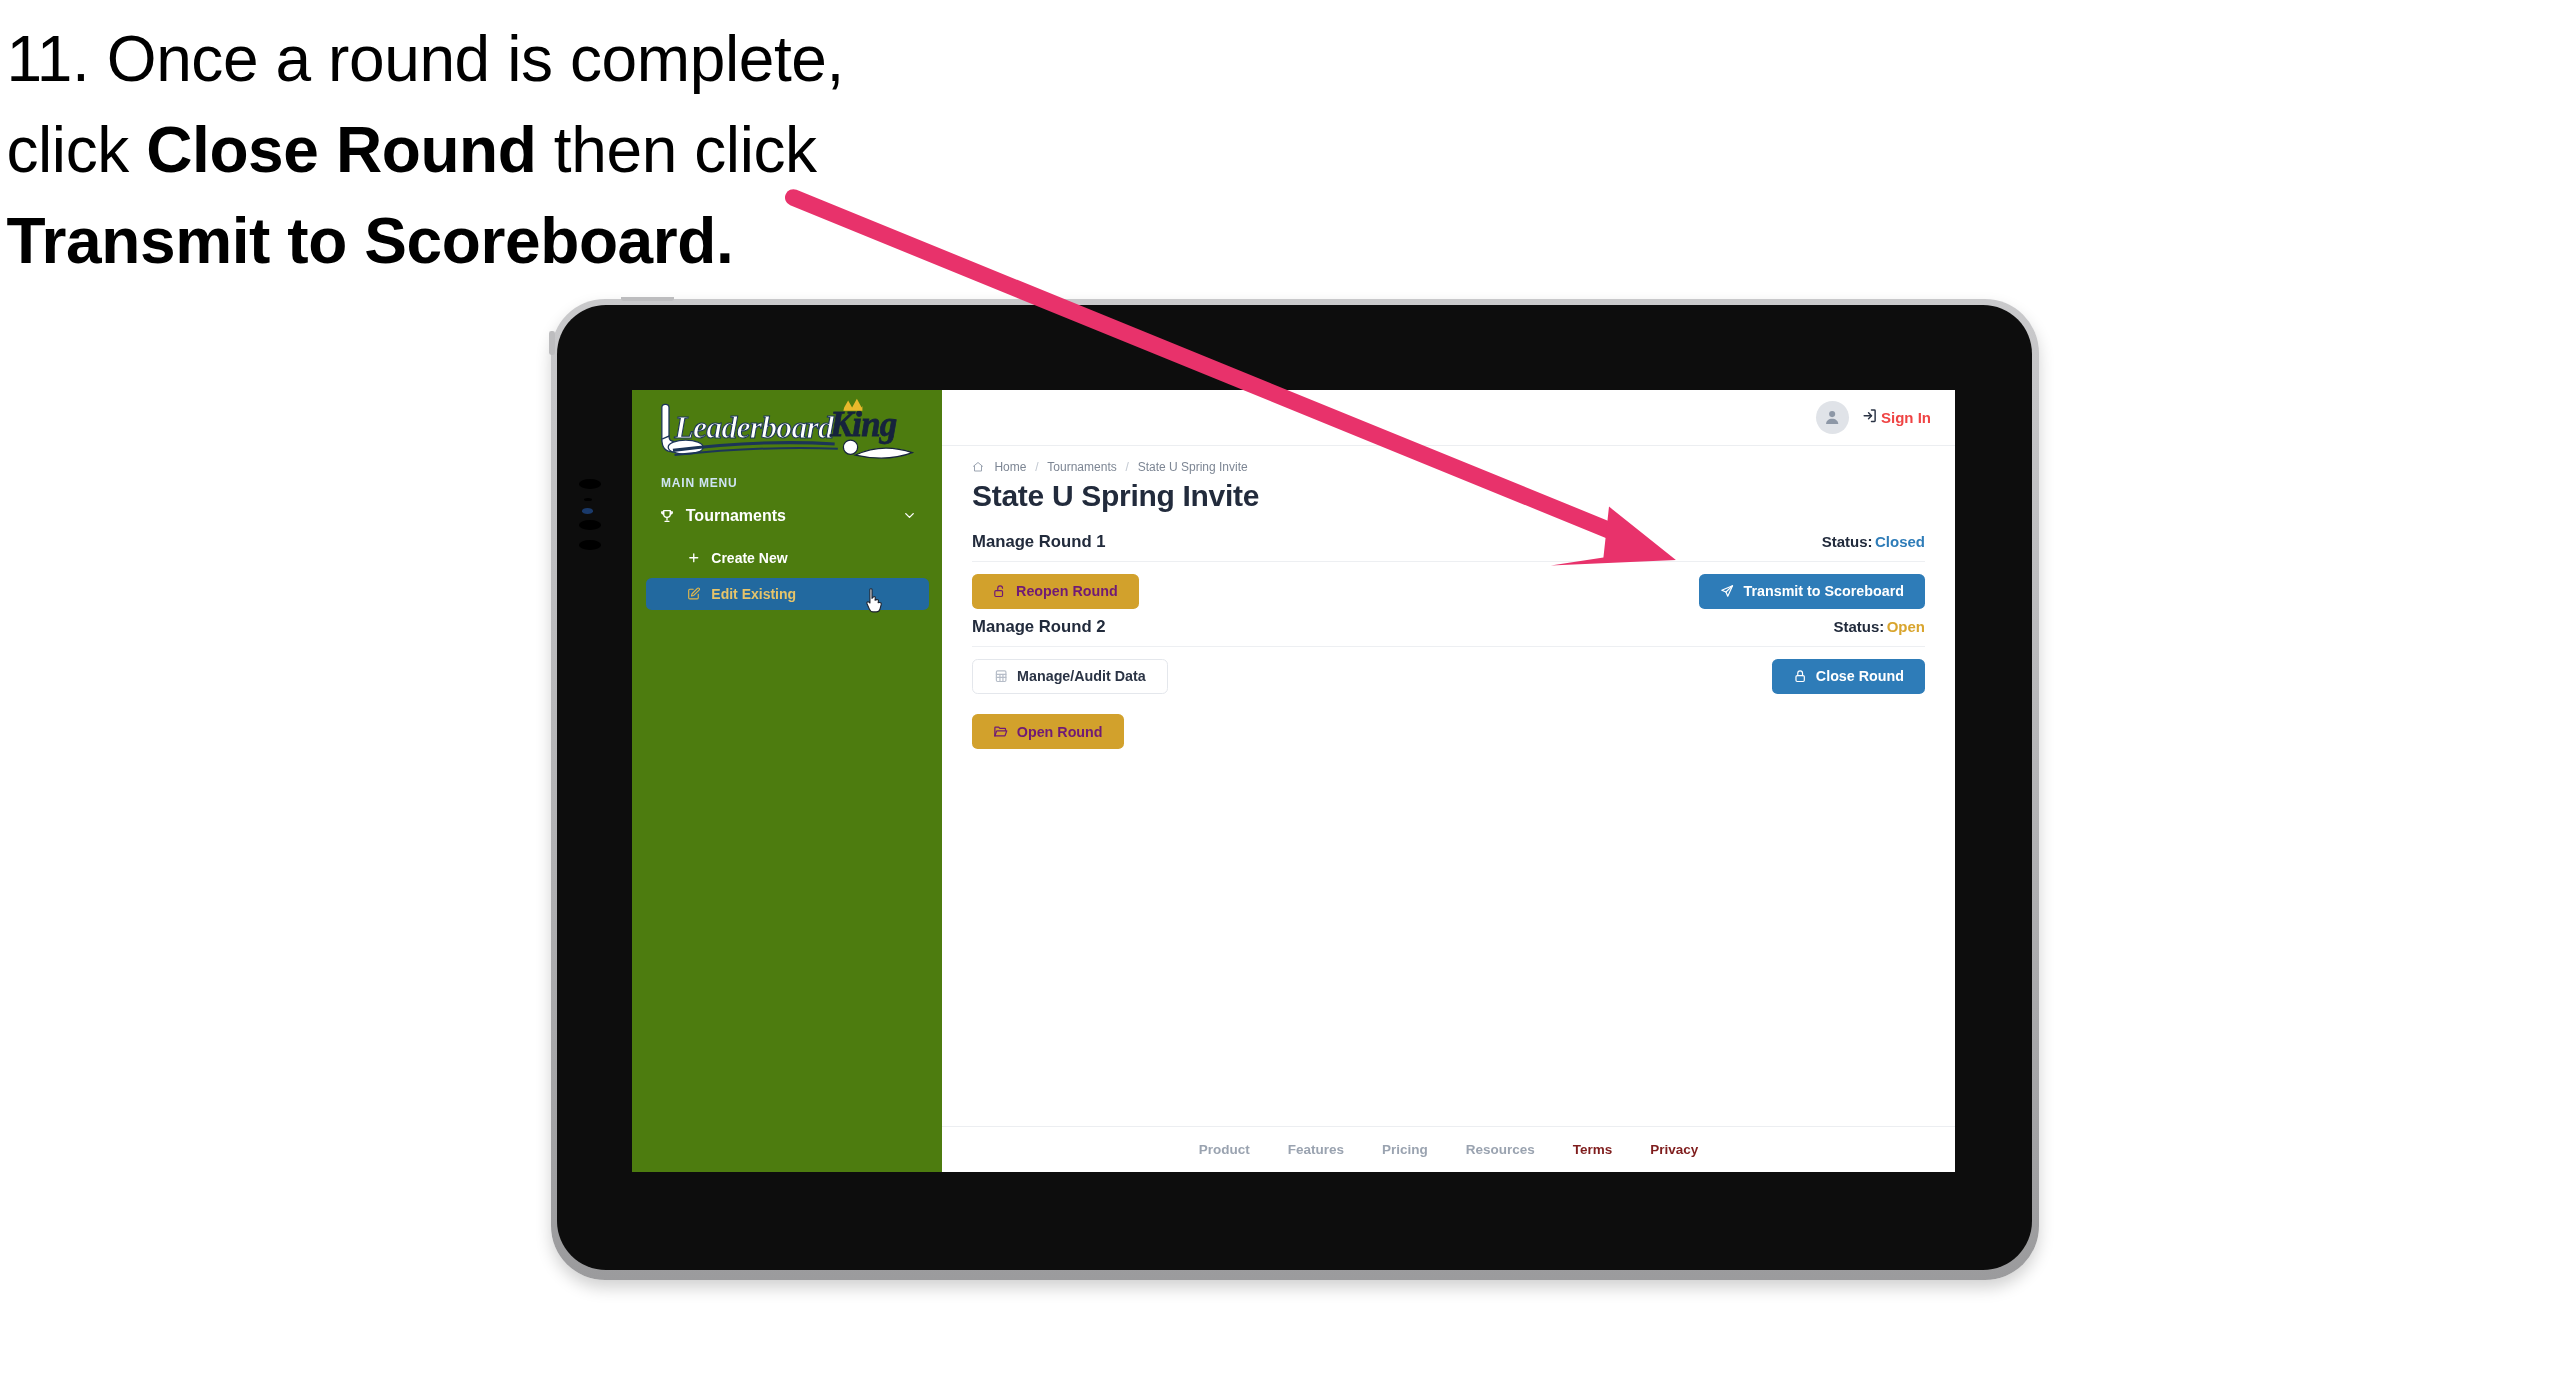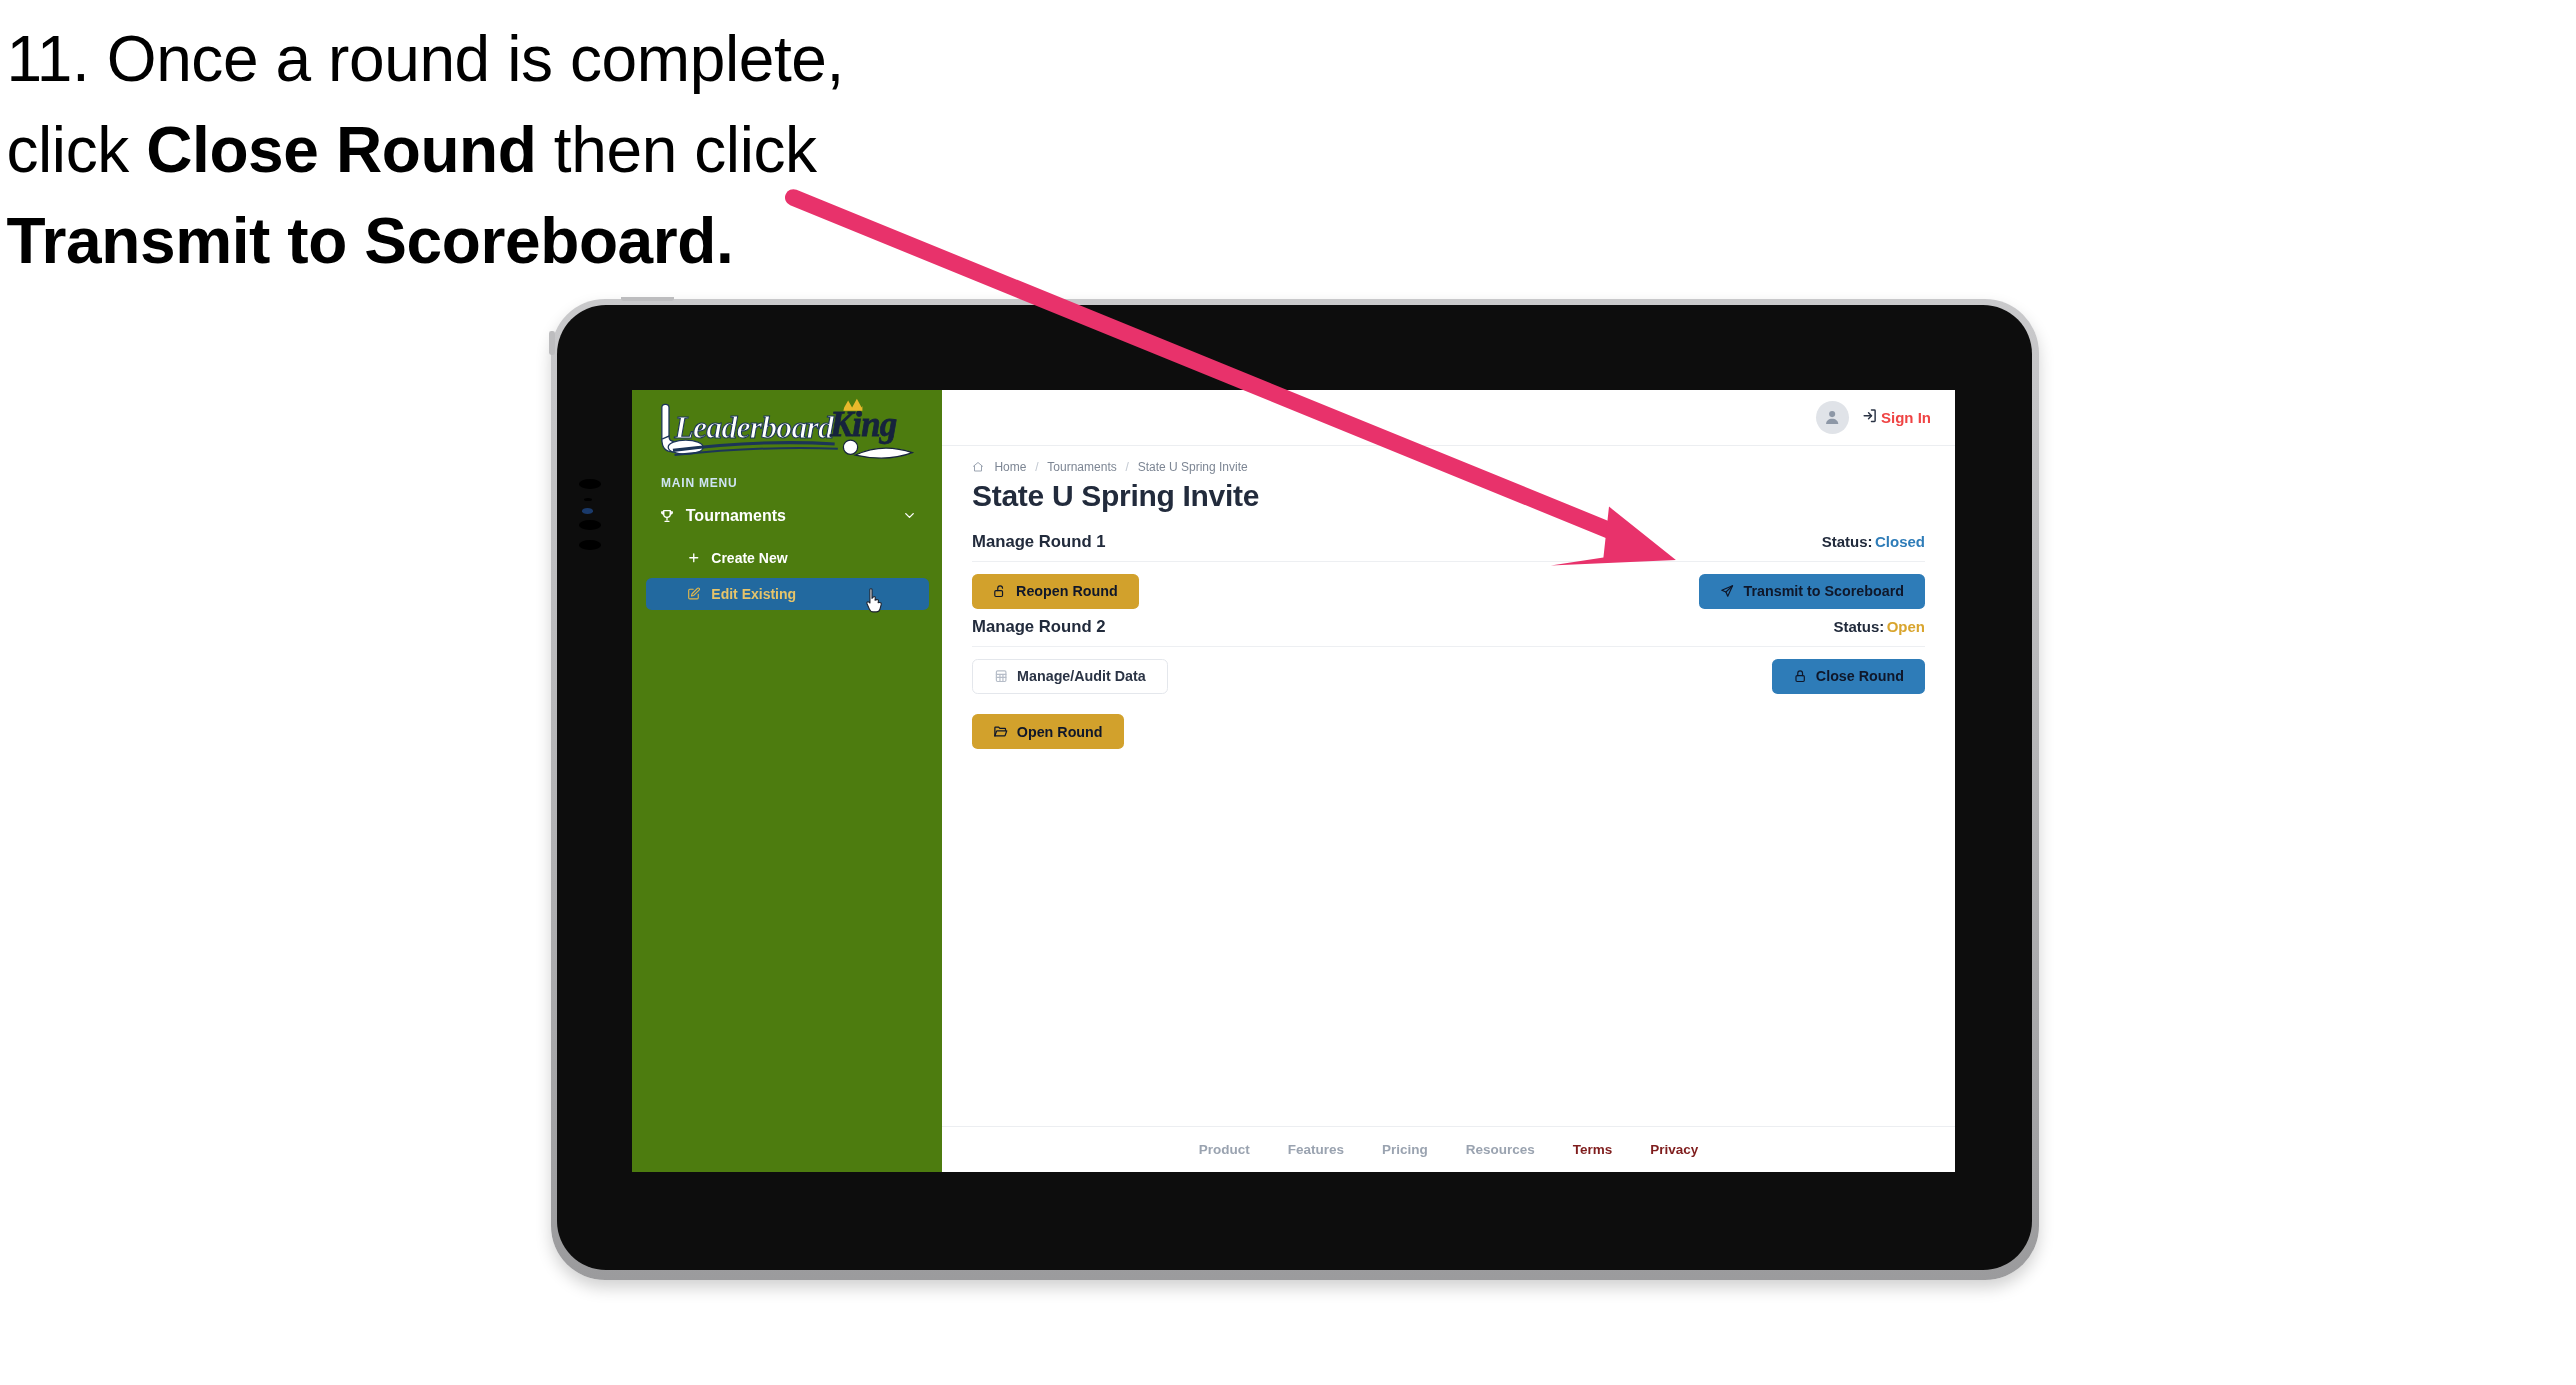--- a/index.html
+++ b/index.html
@@ -160,22 +160,22 @@
     margin-top: 12px; display: flex; align-items: center; justify-content: space-between;
   }
   .btn {
     display: inline-flex; align-items: center; justify-content: center;
     gap: 8.8px; height: 35px; padding: 0 21px;
     border-radius: 5.6px; border: none;
     font-size: 14.3px; font-weight: 700;
     font-family: "Liberation Sans", sans-serif;
     cursor: pointer; white-space: nowrap;
   }
-  .btn-gold { background: #d2a12c; color: #0f172a; }
-  .btn-blue { background: #2e7cb8; color: #0f172a; }
+  .btn-gold { background: #d2a12c; color: #701a75; }
+  .btn-blue { background: #2e7cb8; color: #ffffff; }
   .btn-ghost { background: #ffffff; color: #2b3445; border: 0.8px solid #e4e7ec; font-weight: 700; }
   .btn .bi { display: flex; align-items: center; }
   .btn-ghost .bi { color: #b6bdc8; }
   .spacer { flex: 1; }
 
   
   .footer {
     position: absolute; left: 0; bottom: 0; width: 1013px; height: 46px;
     border-top: 0.8px solid #eceef1; background: #ffffff;
     display: flex; align-items: center; justify-content: center; gap: 38px;

